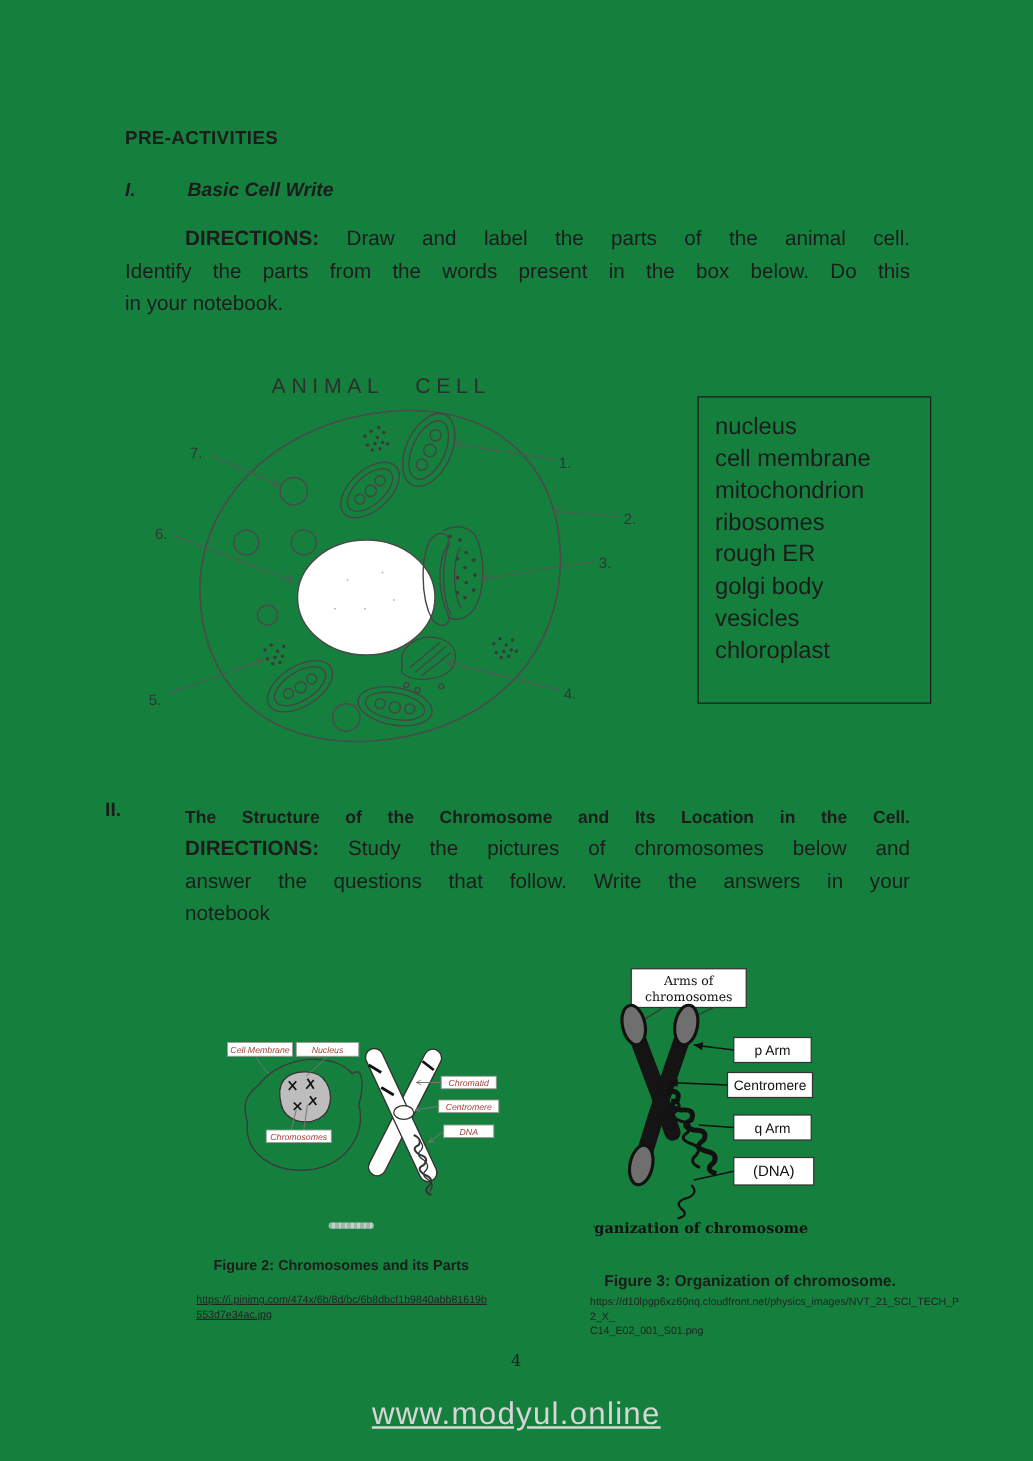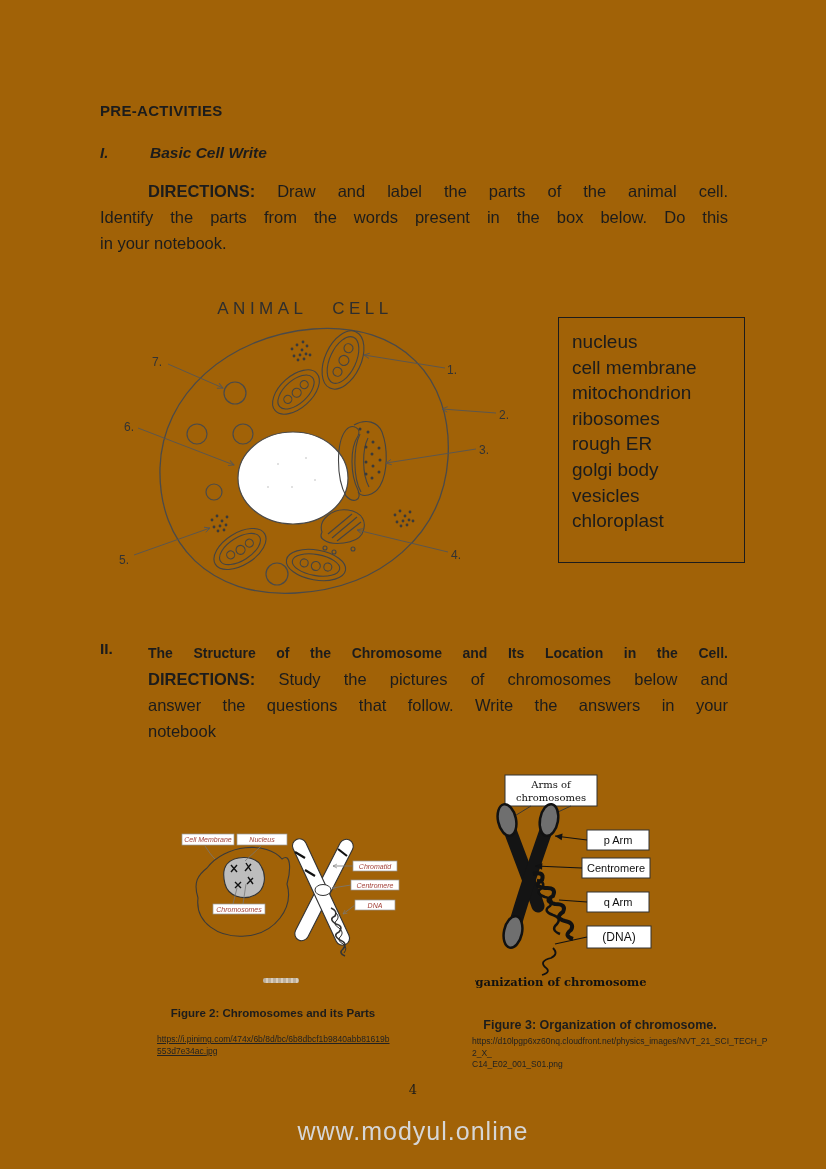--- a/index.html
+++ b/index.html
@@ -1,32 +1,32 @@
 <!DOCTYPE html>
 <html><head>
 <meta charset="utf-8">
 <style>
   html,body{margin:0;padding:0;background:#fff;}
-  .page{position:relative;width:826px;height:1169px;background:#a16207;overflow:hidden;
+  .page{position:relative;width:826px;height:1169px;background:#15803d;overflow:hidden;
         font-family:"Liberation Sans",sans-serif;color:#1c1c1c;}
   .abs{position:absolute;}
   .h-main{font-size:15px;font-weight:bold;letter-spacing:.3px;}
   .sec-num{font-size:15px;font-weight:bold;font-style:italic;}
   .sec-title{font-size:15.5px;font-weight:bold;font-style:italic;}
   .body-par{font-size:16.5px;line-height:26px;}
   .jl{text-align:justify;text-align-last:justify;}
   .jl-last{text-align-last:left;}
   .bold-inline{font-weight:bold;margin-top:28px;}
   .wordbox{border:1.6px solid #1c1c1c;padding:11px 0 0 13px;font-size:19px;line-height:25.6px;}
   .fig-caption{font-weight:bold;text-align:center;}
   .fig2-cap{font-size:11.5px;}
   .fig3-cap{font-size:12.5px;}
   .src-url{font-size:8.5px;line-height:11.5px;color:#222;word-break:break-all;}
   .pagenum{font-family:"DejaVu Serif",serif;font-size:13px;text-align:center;width:100%;}
-  .watermark{font-size:25px;color:#d6d6d6;text-align:center;width:100%;letter-spacing:1px;}
+  .watermark{font-size:25px;color:#d6d6d6;text-align:center;width:100%;letter-spacing:1px;text-decoration:underline;}
   .sec2-num{font-size:15.5px;font-weight:bold;}
   .sec2-title{font-size:14px;font-weight:bold;}
   svg text{font-family:"Liberation Sans",sans-serif;}
   .serif-label{font-family:"DejaVu Serif",serif;}
   .tiny-smudge{position:absolute;left:263px;top:978px;width:36px;height:5px;
                background:repeating-linear-gradient(90deg,#c4c4c4 0 3px,#e8e8e8 3px 5px);
                border-radius:2px;opacity:.8;}
 </style>
 </head>
 <body>
@@ -198,21 +198,21 @@
     <div>nucleus</div>
     <div>cell membrane</div>
     <div>mitochondrion</div>
     <div>ribosomes</div>
     <div>rough ER</div>
     <div>golgi body</div>
     <div>vesicles</div>
     <div>chloroplast</div>
   </div>
 
-  <div class="abs sec2-num" style="left:100px;top:640px;">II.</div>
+  <div class="abs sec2-num" style="left:84px;top:640px;">II.</div>
   <div class="abs" style="left:148px;top:640px;width:580px;">
     <div class="sec2-title jl" style="line-height:26px;">The Structure of the Chromosome and Its Location in the Cell.</div>
     <div class="body-par">
       <div class="jl"><span class="bold-inline">DIRECTIONS:</span> <span>Study the pictures of chromosomes below and</span></div>
       <div class="jl">answer the questions that follow. Write the answers in your</div>
       <div class="jl jl-last">notebook</div>
     </div>
   </div>
 
   <svg class="abs" style="left:175px;top:822px;" width="240" height="175" viewBox="0 0 240 175">

